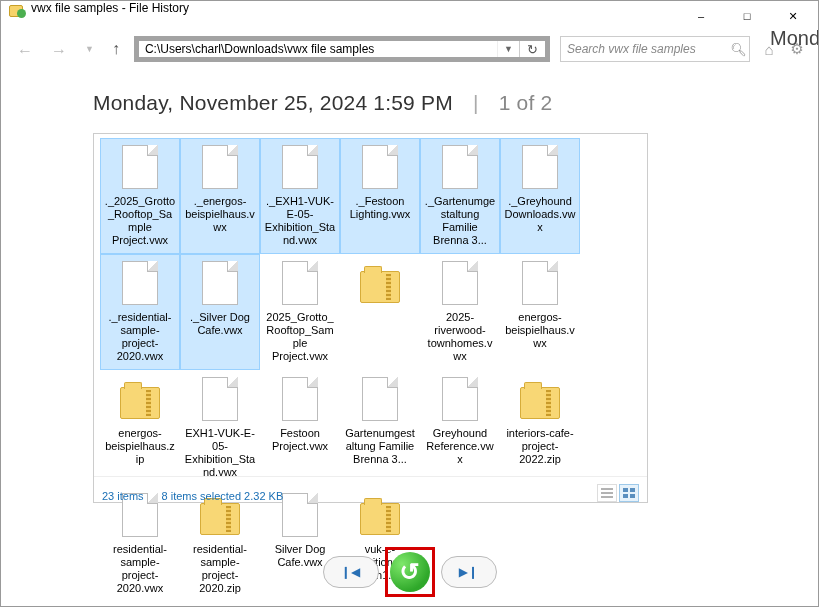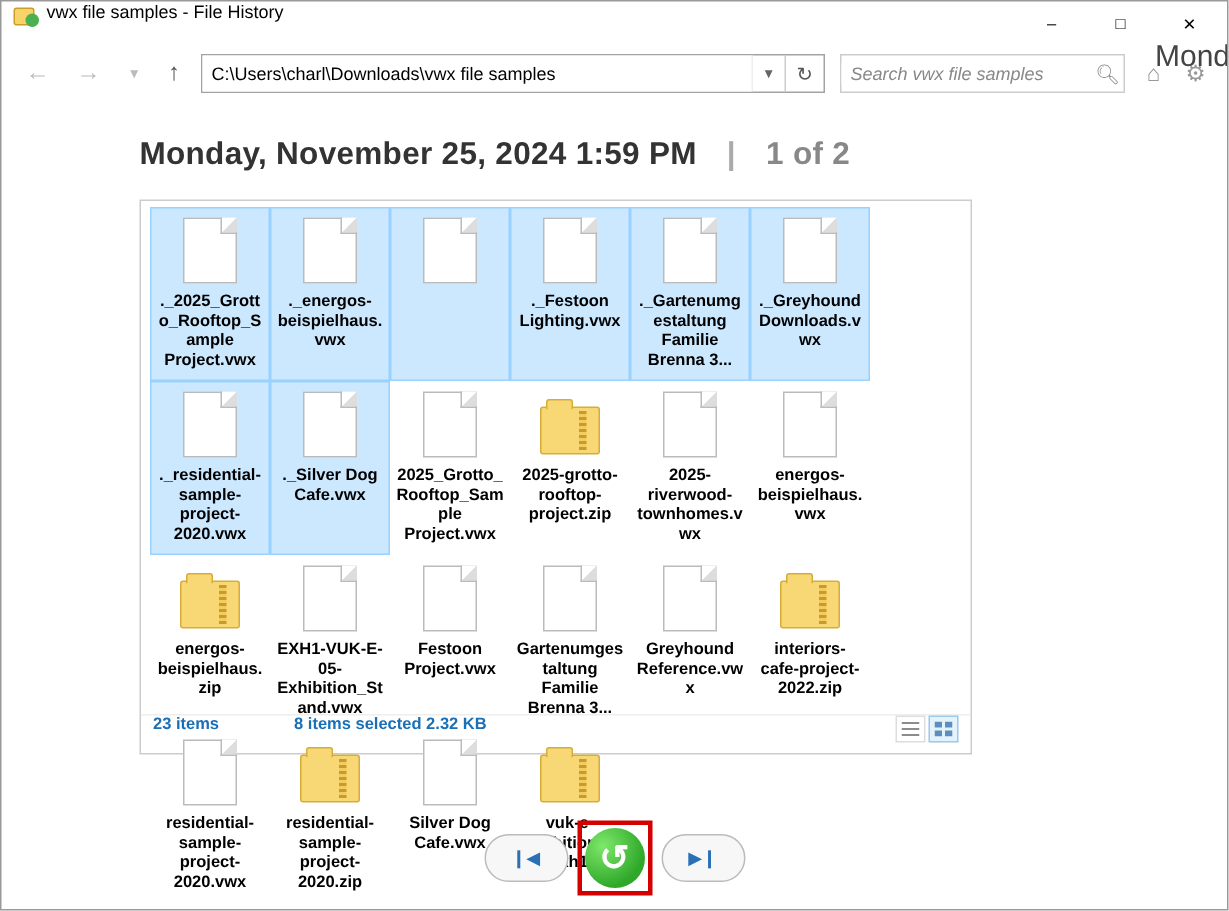--- a/index.html
+++ b/index.html
@@ -9,51 +9,51 @@
 .titlebar .app-icon::before { content:""; position:absolute; width:12px; height:10px; background:#f7d36a; border:1px solid #c8a028; border-radius:2px; top:4px; left:0; }
 .titlebar .app-icon::after { content:""; position:absolute; width:9px; height:9px; background:#4caf50; border-radius:50%; right:-1px; bottom:-1px; }
 .titlebar .title { flex: 1; font-size: 12px; }
 .winbtns { display: flex; }
 .winbtn { width: 46px; height: 30px; display:flex; align-items:center; justify-content:center; font-family: "Segoe UI Symbol", sans-serif; font-size: 11px; cursor: pointer; }
 
 .nav { height: 36px; display: flex; align-items: center; padding: 0 12px; gap: 10px; }
 .nav .arrow { color:#bbb; font-size: 16px; padding: 2px 4px; }
 .nav .arrow.up { color:#555; }
 .nav .arrow.drop { font-size: 9px; color:#bbb; }
-.address { flex: 1; display: flex; align-items: center; height: 26px; border: 1px solid #a3a3a3; }
+.address { flex: 1; display: flex; align-items: center; height: 26px; border: 5px solid #a3a3a3; }
 .address input { flex:1; border:none; padding:0 6px; font-size:12px; outline:none; height:100%; }
 .address .dd { width: 22px; display:flex; align-items:center; justify-content:center; border-left:1px solid #eee; font-size:9px; color:#666; height:100%; }
 .address .refresh { width: 26px; display:flex; align-items:center; justify-content:center; border-left:1px solid #ccc; height:100%; color:#555; font-size:13px; }
 .search { width: 190px; height: 26px; border:1px solid #ccc; display:flex; align-items:center; }
 .search input { flex:1; border:none; padding:0 6px; font-size:12px; outline:none; color:#0f172a; }
 .search input::placeholder { color:#888; font-style: italic; }
 .search .sicon { width:24px; display:flex; align-items:center; justify-content:center; color:#888; font-size:13px; }
 .ctrl-icon { width:18px; color:#999; font-size:15px; cursor:pointer; text-align:center; }
 
 .content-row { display:flex; padding: 24px 0 0 0; }
-.main-area { flex: 0 0 700px; padding: 0 0 0 92px; position: relative; font-weight: bold; }
+.main-area { flex: 0 0 700px; padding: 0 0 0 92px; position: relative; }
 .next-peek { position:absolute; right:0; top:26px; width:48px; text-align:left; color:#444; font-size:20px; overflow:hidden; white-space:nowrap; }
 
 .date-head { font-size: 21px; color:#333; margin-bottom: 14px; letter-spacing: 0.2px; }
 .date-head .sep { color:#aaa; margin: 0 14px; }
 .date-head .pagenum { color:#888; }
 
 .file-pane { width: 555px; height: 370px; border:1px solid #ccc; background:#fff; position:relative;margin-top:18px; }
 .file-grid { display:flex; flex-wrap:wrap; padding: 4px 6px 0 6px; gap: 0; }
 .item { width: 80px; height: 116px; display:flex; flex-direction:column; align-items:center; padding: 4px 2px 0 2px; cursor:pointer; border:1px solid transparent; }
 .item.selected { background:#cce8ff; border:1px solid #99d1ff; }
 .item .thumb { width:42px; height:48px; position:relative; margin-top:2px; }
 .file-icon { width:36px; height:44px; background:#fff; border:1px solid #bbb; position:relative; margin:0 auto; }
 .file-icon::after { content:""; position:absolute; top:-1px; right:-1px; width:10px; height:10px; background: linear-gradient(135deg, #fff 48%, #ddd 50%); border-left:1px solid #bbb; border-bottom:1px solid #bbb; }
 .zip-icon { width:40px; height:32px; background:#f8d775; border:1px solid #d6ac3a; border-radius:2px; position:relative; margin:10px auto 0 auto; }
 .zip-icon::before { content:""; position:absolute; top:-6px; left:3px; width:16px; height:6px; background:#f8d775; border:1px solid #d6ac3a; border-bottom:none; border-radius:2px 2px 0 0; }
 .zip-icon::after { content:""; position:absolute; top:2px; right:8px; width:5px; height:26px; background:repeating-linear-gradient(#c89a2a 0 2px, #f3cb5e 2px 4px); }
 .item .label { font-size: 11px; text-align:center; line-height: 13px; width: 100%; padding: 2px 1px 0 1px; word-break: break-word; overflow:hidden; max-height: 54px; }
 
-.status { position:absolute; bottom:0; left:0; right:0; height:26px; border-top:1px solid #eee; display:flex; align-items:flex-start; padding:0 8px; color:#1a6fb5; font-size:11px;gap:32px; }
+.status { position:absolute; bottom:0; left:0; right:0; height:26px; border-top:1px solid #eee; display:flex; align-items:flex-end; padding:0 8px; color:#1a6fb5; font-size:11px; }
 .status .c1 { margin-right: 18px; }
 .status .spacer { flex:1; }
 .status .view-icons { display:flex; gap:2px; }
 .vicon { width:20px; height:18px; border:1px solid #ddd; display:flex; align-items:center; justify-content:center; font-size:10px; color:#666; }
 .vicon.active { background:#e6f2fb; border-color:#9dc9ea; }
 
 .player { position:absolute; left:0; right:0; top: 546px; display:flex; justify-content:center; align-items:center; gap:0; }
 .pbtn { width:56px; height:32px; border:1px solid #bbb; border-radius:16px; background:#f7f7f7; display:flex; align-items:center; justify-content:center; color:#2970b5; font-size:12px; cursor:pointer; }
 .restore-wrap { width:50px; height:50px; border:3px solid #d40000; display:flex; align-items:center; justify-content:center; margin: 0 6px; }
 .restore { width:40px; height:40px; border-radius:50%; background: radial-gradient(circle at 30% 30%, #7ee86a, #2fa82a 70%); display:flex; align-items:center; justify-content:center; color:#fff; font-size:24px; font-weight:bold; cursor:pointer; }
@@ -108,20 +108,21 @@
           <div class="item selected">
             <div class="thumb">
               <div class="file-icon"></div>
             </div>
             <div class="label">._energos-beispielhaus.vwx</div>
           </div>
           <div class="item selected">
             <div class="thumb">
               <div class="file-icon"></div>
             </div>
+            <div class="label">._EXH1-VUK-E-05-Exhibition_Stand.vwx</div>
           </div>
           <div class="item selected">
             <div class="thumb">
               <div class="file-icon"></div>
             </div>
             <div class="label">._Festoon Lighting.vwx</div>
           </div>
           <div class="item selected">
             <div class="thumb">
               <div class="file-icon"></div>
@@ -149,21 +150,20 @@
           <div class="item">
             <div class="thumb">
               <div class="file-icon"></div>
             </div>
             <div class="label">2025_Grotto_Rooftop_Sample Project.vwx</div>
           </div>
           <div class="item">
             <div class="thumb">
               <div class="zip-icon"></div>
             </div>
-            <div class="label">2025-grotto-rooftop-project.zip</div>
           </div>
           <div class="item">
             <div class="thumb">
               <div class="file-icon"></div>
             </div>
             <div class="label">2025-riverwood-townhomes.vwx</div>
           </div>
           <div class="item">
             <div class="thumb">
               <div class="file-icon"></div>

